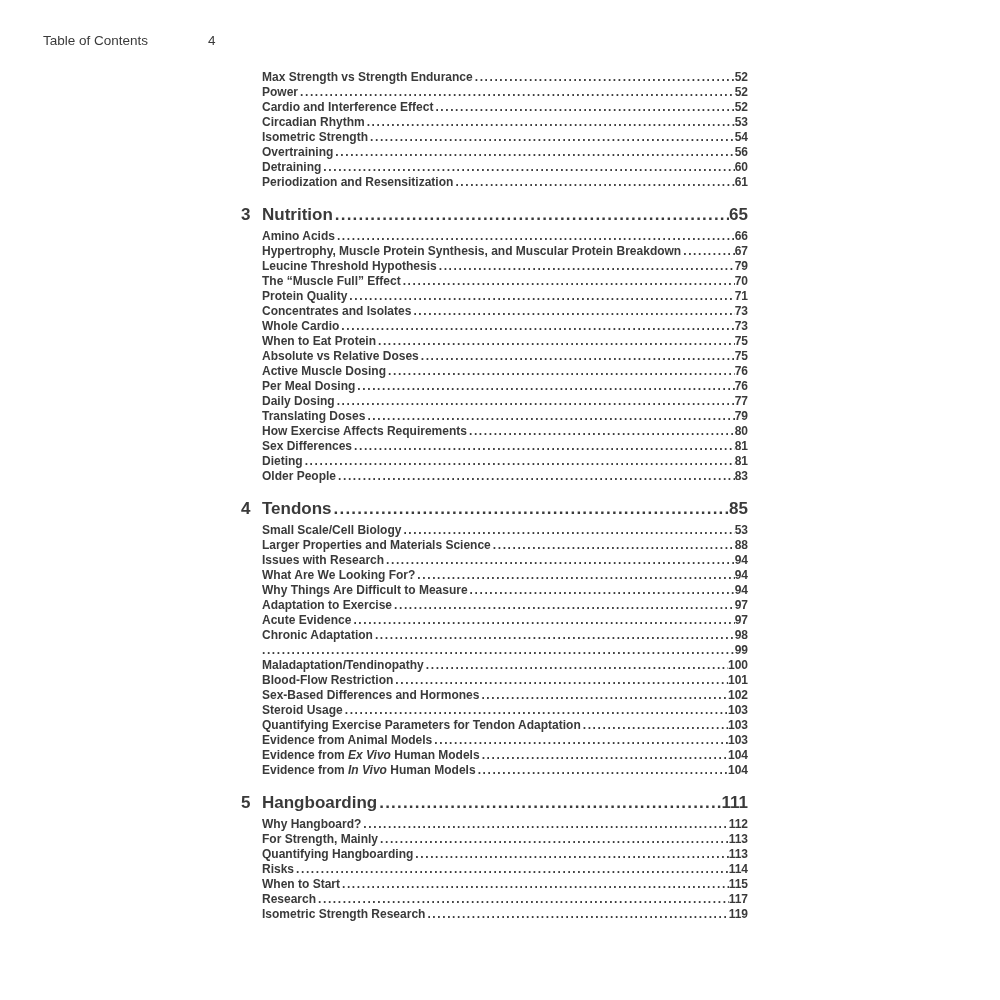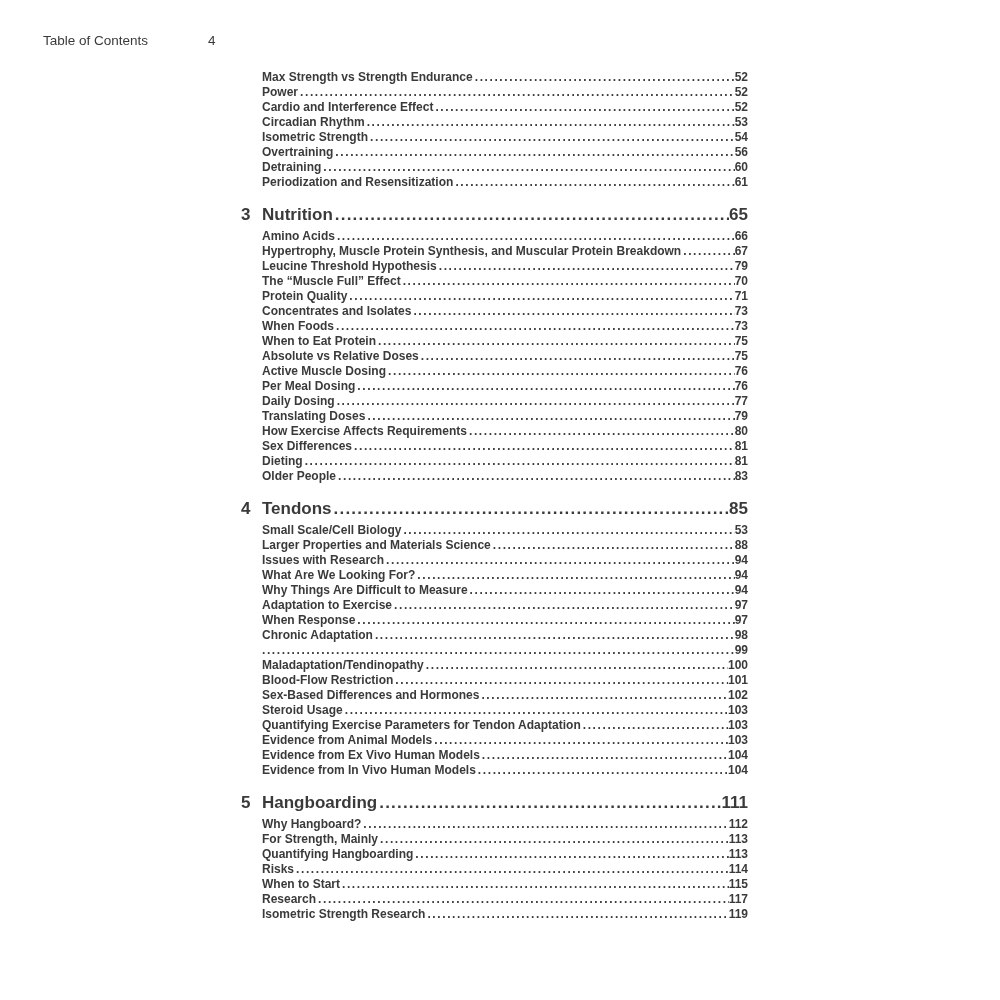--- a/index.html
+++ b/index.html
@@ -73,21 +73,21 @@
     font-size: 17px;
     line-height: 21px;
     margin-left: -21px;
     margin-top: 14px;
     margin-bottom: 4px;
   }
   .chapter-num {
     flex: 0 0 21px;
     width: 21px;
   }
-  .italic { }
+  .italic { font-style: italic; }
 </style>
 </head>
 <body>
 
 <div class="page-header">
   <span class="page-num">4</span>
   <span class="header-title">Table of Contents</span>
 </div>
 
 <div class="toc" id="toc">
@@ -161,21 +161,21 @@
       <span class="toc-title">Protein Quality</span>
       <span class="toc-dots"></span>
       <span class="toc-page">71</span>
     </div>
     <div class="toc-row entry-row">
       <span class="toc-title">Concentrates and Isolates</span>
       <span class="toc-dots"></span>
       <span class="toc-page">73</span>
     </div>
     <div class="toc-row entry-row">
-      <span class="toc-title">When Foods</span>
+      <span class="toc-title">Whole Cardio</span>
       <span class="toc-dots"></span>
       <span class="toc-page">73</span>
     </div>
     <div class="toc-row entry-row">
       <span class="toc-title">When to Eat Protein</span>
       <span class="toc-dots"></span>
       <span class="toc-page">75</span>
     </div>
     <div class="toc-row entry-row">
       <span class="toc-title">Absolute vs Relative Doses</span>
@@ -252,21 +252,21 @@
       <span class="toc-title">Why Things Are Difficult to Measure</span>
       <span class="toc-dots"></span>
       <span class="toc-page">94</span>
     </div>
     <div class="toc-row entry-row">
       <span class="toc-title">Adaptation to Exercise</span>
       <span class="toc-dots"></span>
       <span class="toc-page">97</span>
     </div>
     <div class="toc-row entry-row">
-      <span class="toc-title">When Response</span>
+      <span class="toc-title">Acute Evidence</span>
       <span class="toc-dots"></span>
       <span class="toc-page">97</span>
     </div>
     <div class="toc-row entry-row">
       <span class="toc-title">Chronic Adaptation</span>
       <span class="toc-dots"></span>
       <span class="toc-page">98</span>
     </div>
     <div class="toc-row entry-row">
       <span class="toc-dots"></span>

